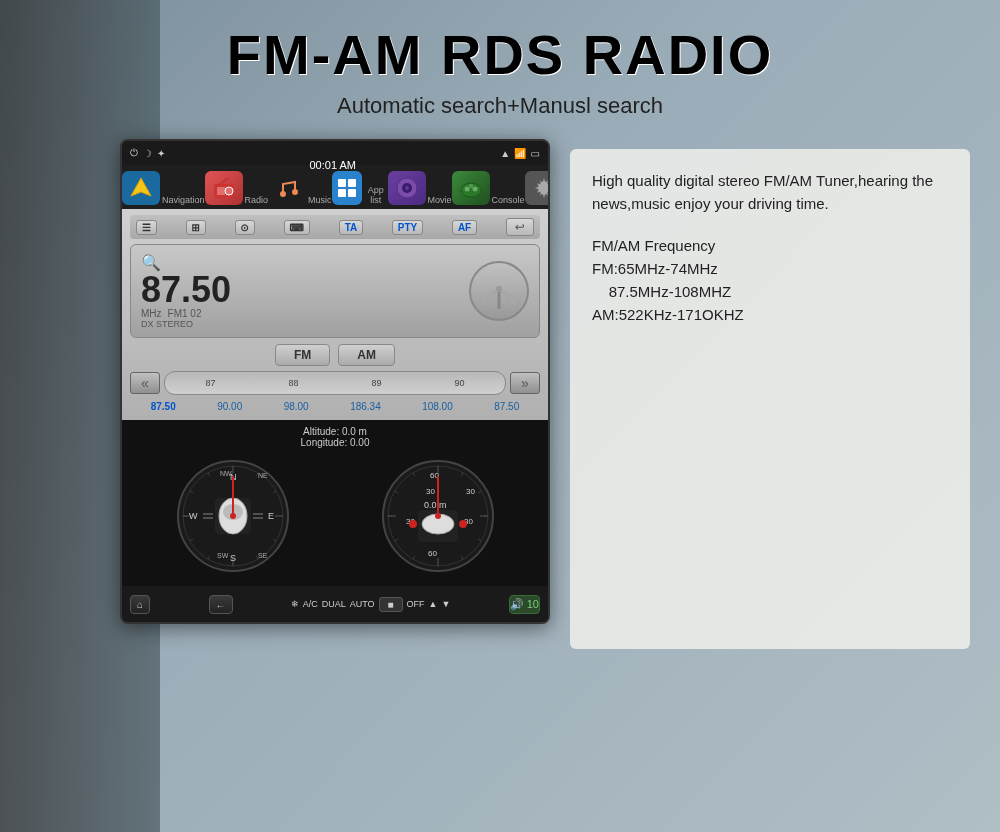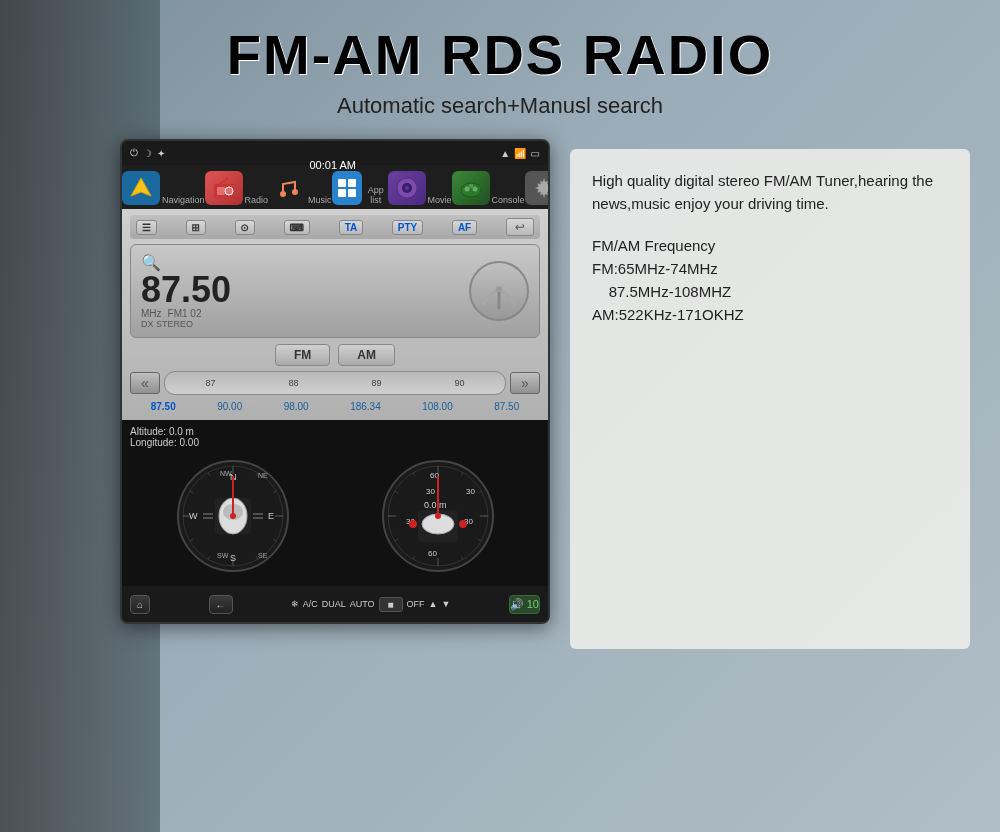--- a/index.html
+++ b/index.html
@@ -332,20 +332,21 @@
     }
 
     
     .gps-panel {
       background: #111;
       padding: 6px 8px;
       position: relative;
     }
 
     .gps-info {
+      text-align: center;
       color: #ccc;
       font-size: 10px;
       margin-bottom: 4px;
     }
 
     .gauges-row {
       display: flex;
       justify-content: space-around;
       align-items: center;
       padding: 4px 0;

